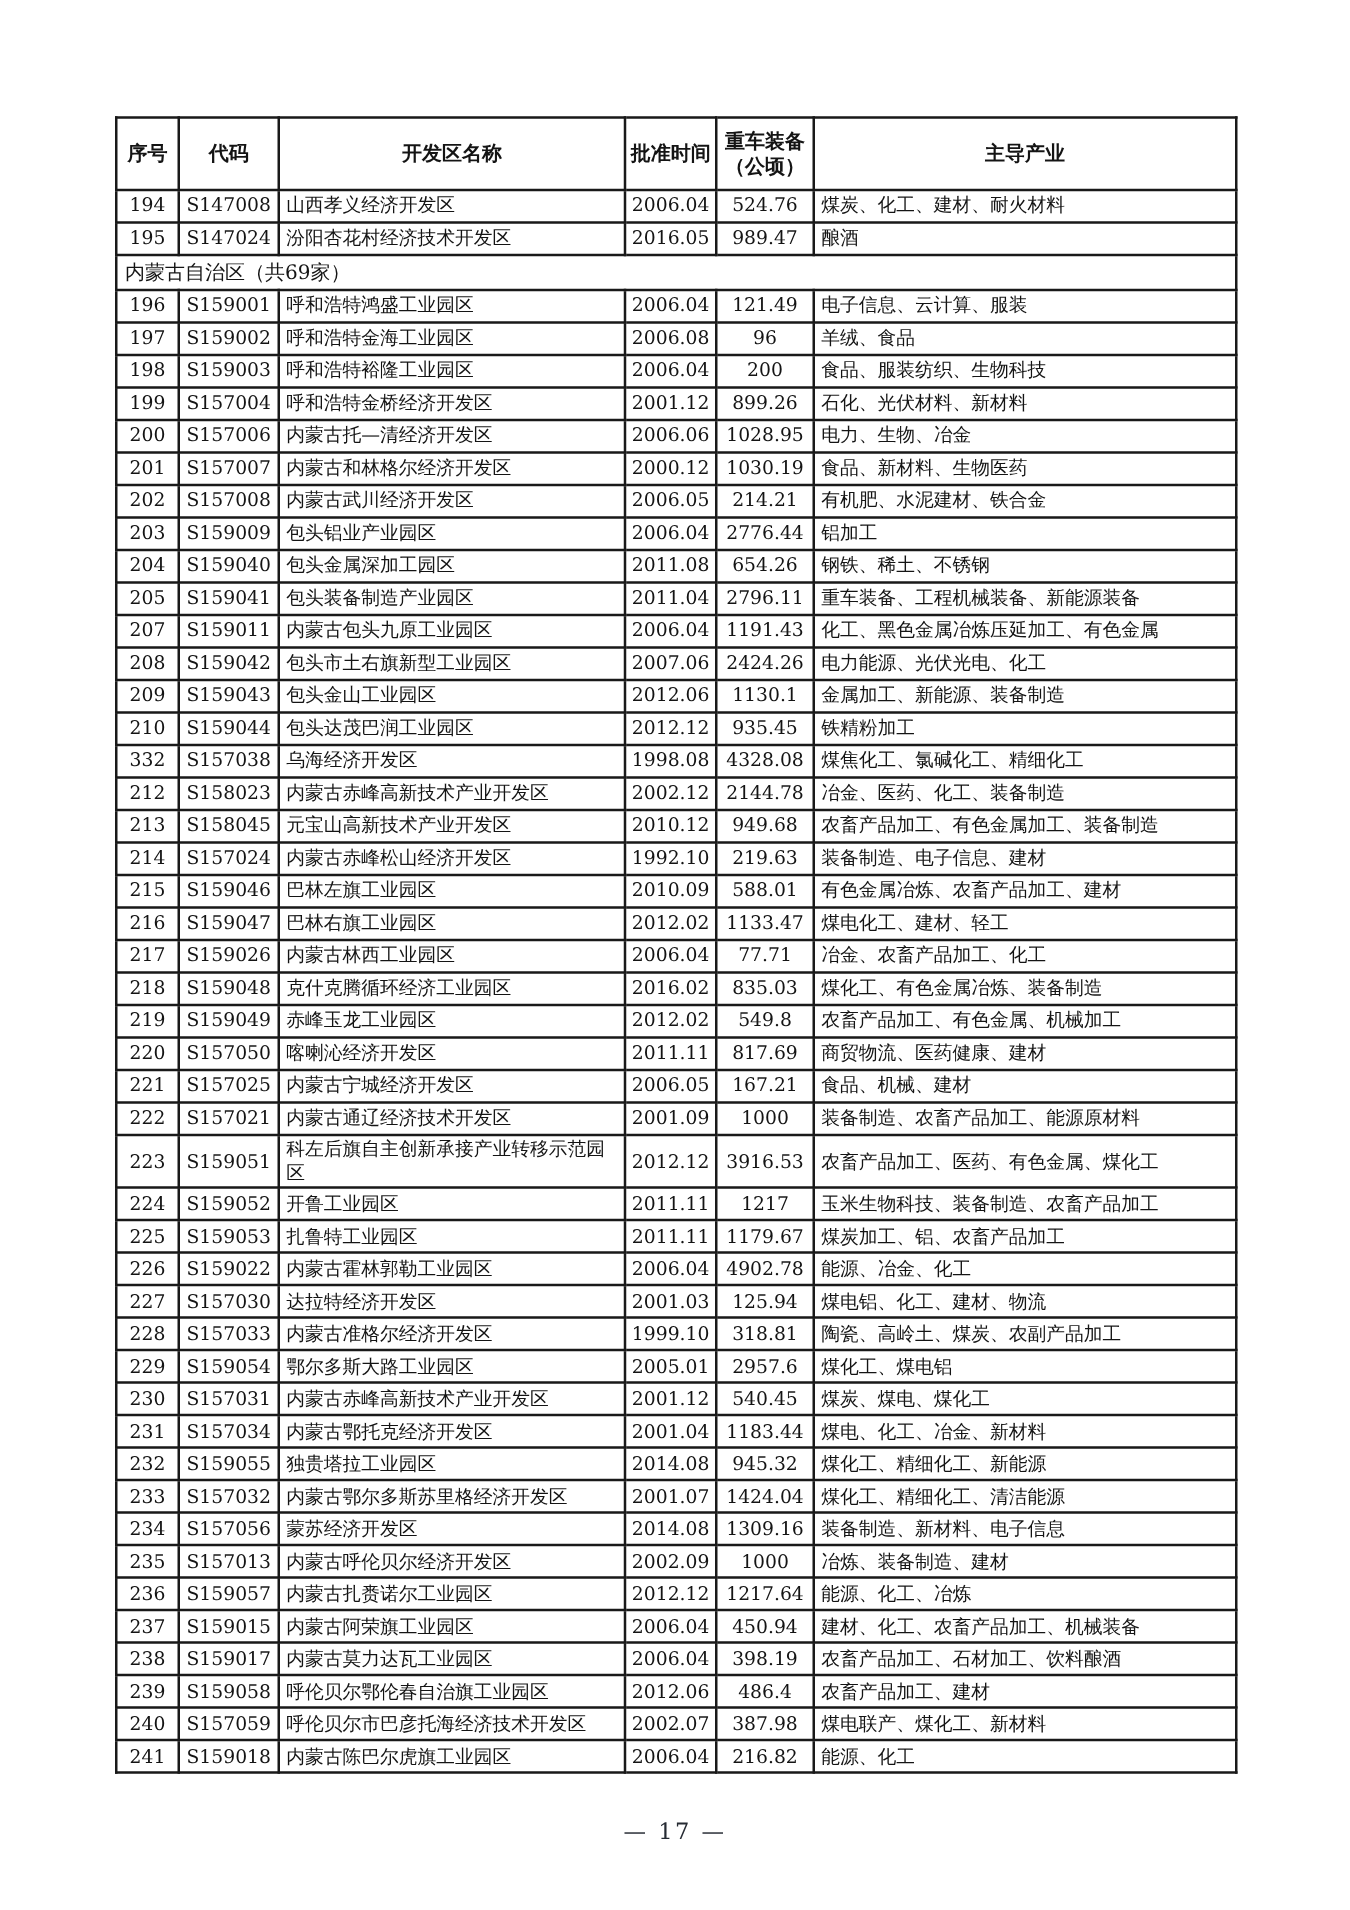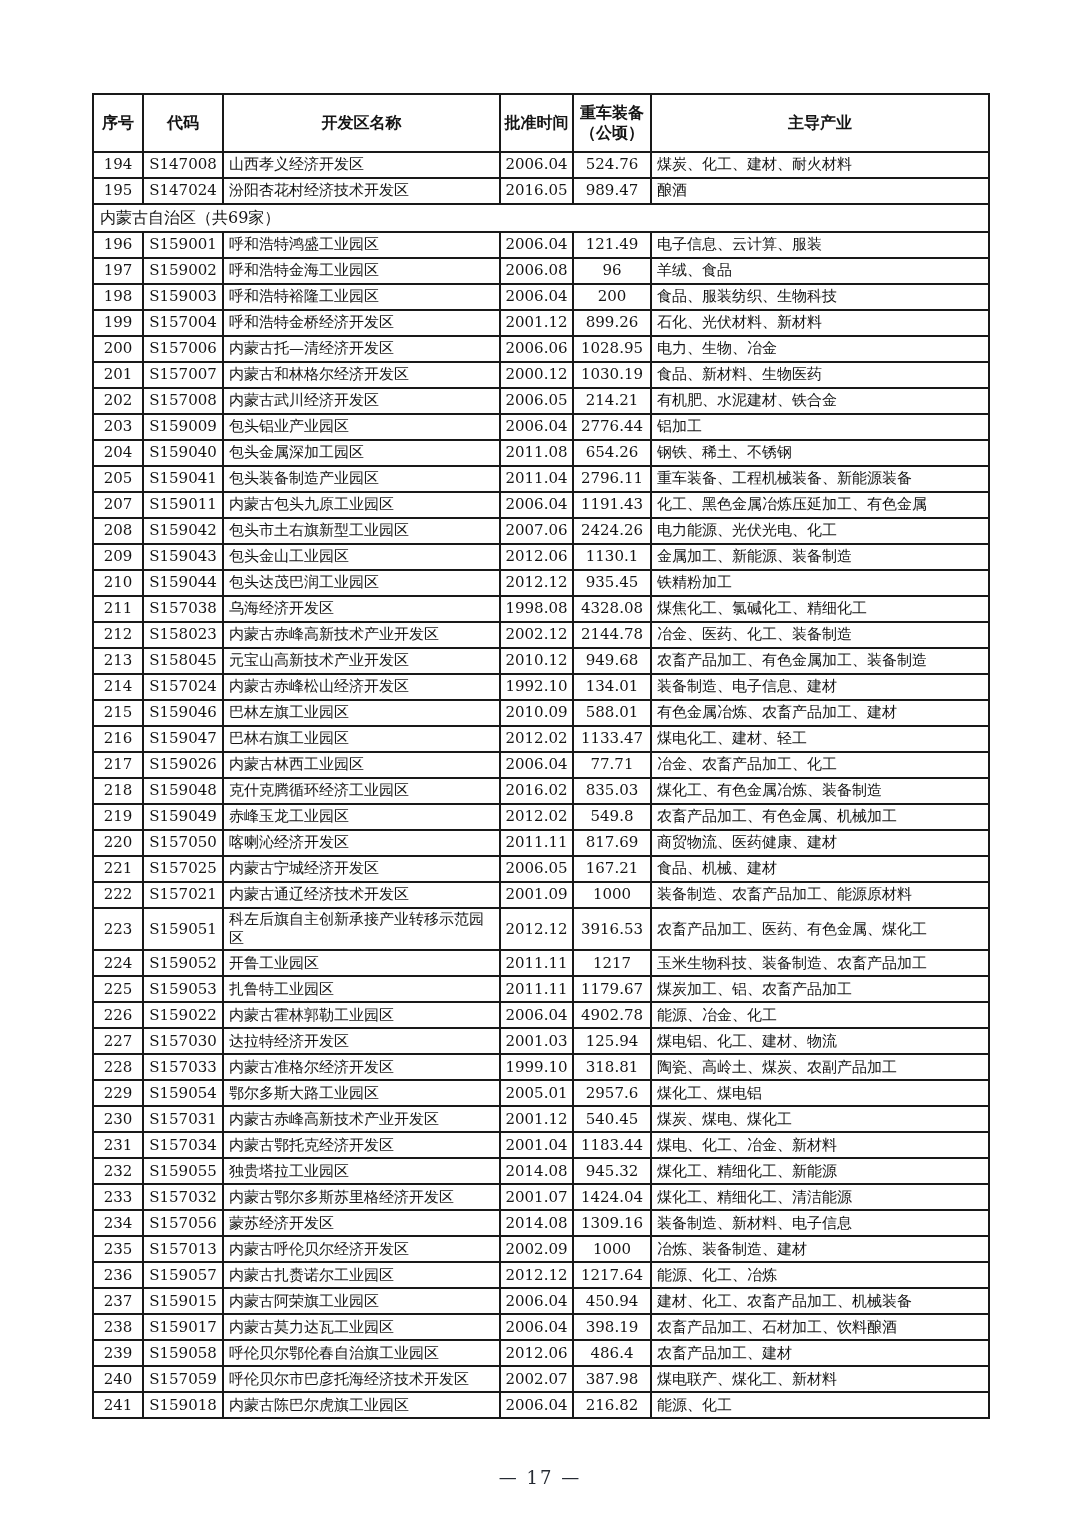--- a/index.html
+++ b/index.html
@@ -56,21 +56,20 @@
   }
   .page-footer {
     position: absolute;
     left: 0;
     top: 1455px;
     width: 100%;
     text-align: center;
     font-size: 18px;
     color: #262b33;
     letter-spacing: 2px;
-    margin-top: 12px;
   }
 </style>
 </head>
 <body>
 
 <div class="page">
 
   <table class="doc-table">
     <colgroup>
       <col style="width:50px">
@@ -217,21 +216,21 @@
         </tr>
         <tr>
           <td class="c-seq">210</td>
           <td class="c-code">S159044</td>
           <td class="c-name">包头达茂巴润工业园区</td>
           <td class="c-date">2012.12</td>
           <td class="c-area">935.45</td>
           <td class="c-ind">铁精粉加工</td>
         </tr>
         <tr>
-          <td class="c-seq">211</td>
+          <td class="c-seq">332</td>
           <td class="c-code">S157038</td>
           <td class="c-name">乌海经济开发区</td>
           <td class="c-date">1998.08</td>
           <td class="c-area">4328.08</td>
           <td class="c-ind">煤焦化工、氯碱化工、精细化工</td>
         </tr>
         <tr>
           <td class="c-seq">212</td>
           <td class="c-code">S158023</td>
           <td class="c-name">内蒙古赤峰高新技术产业开发区</td>
@@ -245,21 +244,21 @@
           <td class="c-name">元宝山高新技术产业开发区</td>
           <td class="c-date">2010.12</td>
           <td class="c-area">949.68</td>
           <td class="c-ind">农畜产品加工、有色金属加工、装备制造</td>
         </tr>
         <tr>
           <td class="c-seq">214</td>
           <td class="c-code">S157024</td>
           <td class="c-name">内蒙古赤峰松山经济开发区</td>
           <td class="c-date">1992.10</td>
-          <td class="c-area">134.01</td>
+          <td class="c-area">219.63</td>
           <td class="c-ind">装备制造、电子信息、建材</td>
         </tr>
         <tr>
           <td class="c-seq">215</td>
           <td class="c-code">S159046</td>
           <td class="c-name">巴林左旗工业园区</td>
           <td class="c-date">2010.09</td>
           <td class="c-area">588.01</td>
           <td class="c-ind">有色金属冶炼、农畜产品加工、建材</td>
         </tr>

